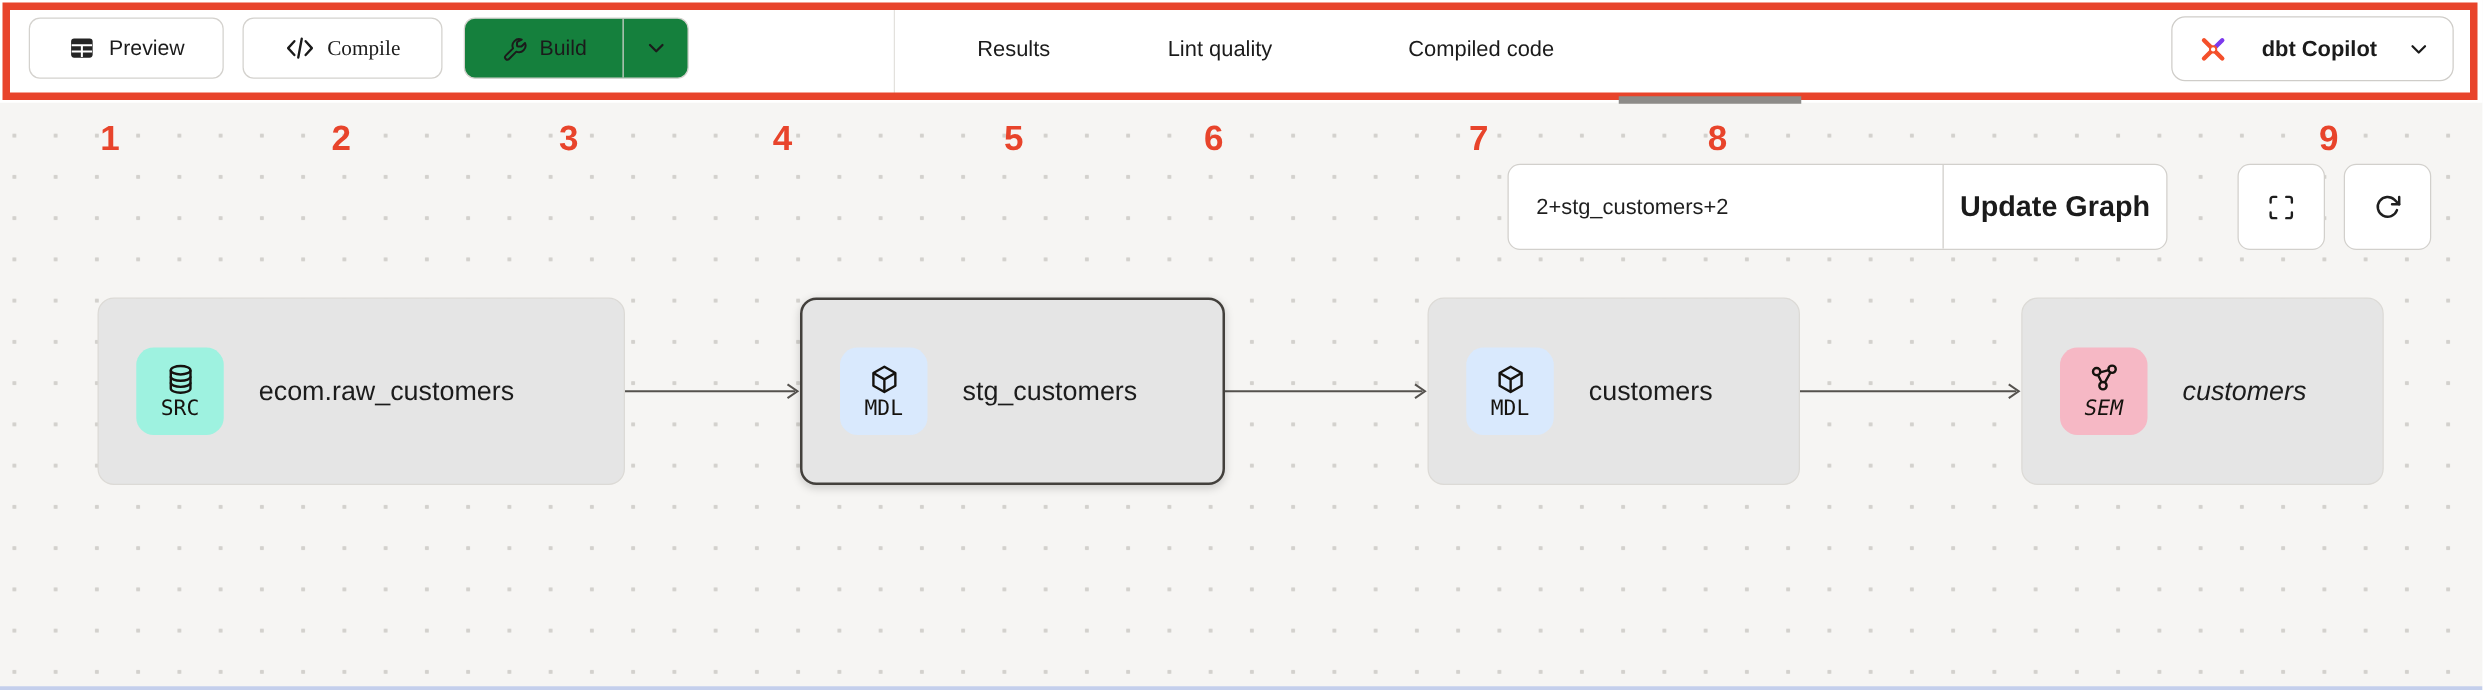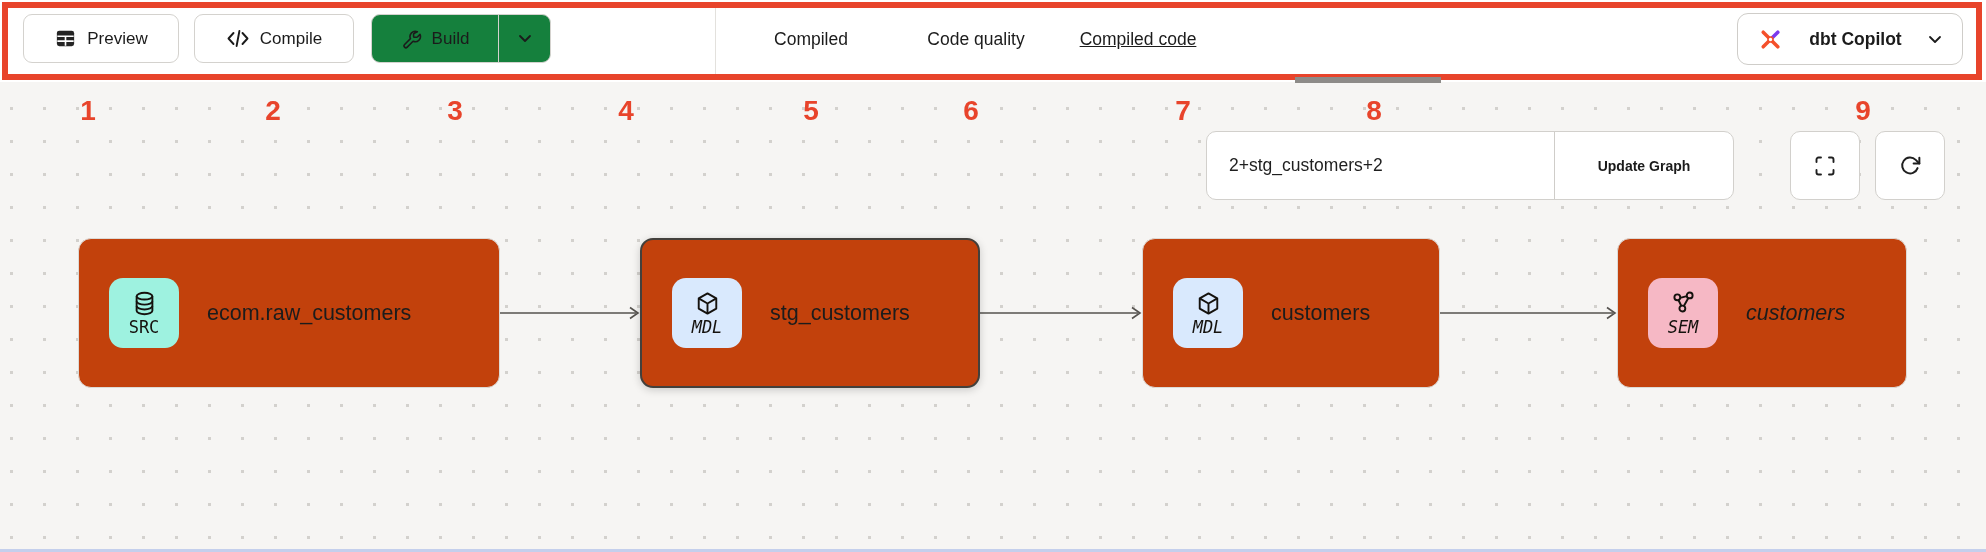--- a/index.html
+++ b/index.html
@@ -42,34 +42,34 @@
     font-size:28px; font-weight:700; z-index:3; }
 
   
   #selector-panel { position:absolute; left:1206px; top:131px; width:528px; height:69px;
     background:#fff; border:1px solid #d2d0cc; border-radius:10px; display:flex;
     align-items:stretch; z-index:2; overflow:hidden; }
   #selector-input { flex:0 0 347px; display:flex; align-items:center; padding-left:22px;
     font-size:17.5px; color:#1f1f1f; }
   #selector-divider { width:1px; background:#cfcdc9; }
   #update-graph-btn { flex:1; display:flex; align-items:center; justify-content:center;
-    font-size:14px; font-weight:600; color:#1b1b1b; cursor:pointer; }
+    font-size:23px; font-weight:600; color:#1b1b1b; cursor:pointer; }
   .icon-btn { position:absolute; top:131px; width:70px; height:69px; background:#fff;
     border:1px solid #d2d0cc; border-radius:10px; display:flex; align-items:center;
     justify-content:center; cursor:pointer; z-index:2; }
   #fullscreen-btn { left:1790px; } #refresh-btn { left:1875px; }
 
   
-  .node { position:absolute; top:238px; height:150px; background:#c2410c;
+  .node { position:absolute; top:238px; height:150px; background:#e5e5e5;
     border:1.5px solid #dcdad6; border-radius:13px; display:flex; align-items:center;
     padding-left:30px; z-index:2; cursor:pointer; }
   .node.selected { border:2.5px solid #43403c; box-shadow:0 2px 8px rgba(0,0,0,.18); }
   .badge { width:70px; height:70px; border-radius:14px; display:flex; flex-direction:column;
     align-items:center; justify-content:center; gap:2px; flex:0 0 auto; }
-  .badge-src { background:#9ef2e0; } .badge-mdl { background:#d9e9fd;font-style:italic; } .badge-sem { background:#f6b8c5; }
+  .badge-src { background:#9ef2e0; } .badge-mdl { background:#d9e9fd; } .badge-sem { background:#f6b8c5; }
   .badge-label { font-family:"DejaVu Sans Mono", monospace; font-size:17px; color:#15120e; line-height:1; }
   .node-title { margin-left:28px; font-size:21.5px; color:#1c1c1c; white-space:nowrap; }
   #edges { position:absolute; left:0; top:0; z-index:1; }
   svg.ic { display:block; }
 </style>
 </head>
 <body>
 
 <div id="app">
 
@@ -89,21 +89,21 @@
   <div id="toolbar">
 
     <button class="tb-btn" style="left:23px; width:156px;">
       <svg class="ic" width="23" height="23" viewBox="0 0 24 24">
         <rect x="3" y="4" width="18" height="16" rx="2.6" fill="#242424"></rect>
         <path d="M3.5 9.6 h17 M3.5 14.8 h17 M12 9.6 V19.5" stroke="#fff" stroke-width="1.7" fill="none"></path>
       </svg>
       <span>Preview</span>
     </button>
 
-    <button class="tb-btn" style="left:194px; width:160px;">
+    <button class="tb-btn" style="left:194px; width:160px;font-family:Liberation Serif, serif;">
       <svg class="ic" width="24" height="19" viewBox="0 0 24 19" fill="none" stroke="#1b1b1b" stroke-width="1.9" stroke-linecap="round" stroke-linejoin="round">
         <path d="M7.5 4 L2.5 9.5 L7.5 15"></path>
         <path d="M16.5 4 L21.5 9.5 L16.5 15"></path>
         <path d="M13.4 2 L10.6 17"></path>
       </svg>
       <span>Compile</span>
     </button>
 
     <div class="tb-group" style="left:371px; width:180px;">
       <div class="tb-seg" style="flex:1;">
@@ -117,26 +117,26 @@
         <svg class="ic" width="14" height="9" viewBox="0 0 14 9" fill="none" stroke="#1b1b1b" stroke-width="1.8" stroke-linecap="round" stroke-linejoin="round">
           <path d="M2 2 L7 7 L12 2"></path>
         </svg>
       </div>
     </div>
 
 
     <div class="toolbar-divider"></div>
 
     <div class="tab" style="left:811px;">
-        <span>Compiled</span>
+        <span>Results</span>
       </div>
     <div class="tab" style="left:976px;">
-        <span>Code quality</span>
-      </div>
-    <div class="tab" style="left:1138px;text-decoration:underline;">
+        <span>Lint quality</span>
+      </div>
+    <div class="tab" style="left:1185px;">
         <span>Compiled code</span>
       </div>
 
     <button id="copilot-btn">
       <svg class="ic" width="25" height="25" viewBox="0 0 24 24" fill="none" stroke-linecap="round">
         <path d="M5 5 L10.6 10.6" stroke="#f4502b" stroke-width="3.4"></path>
         <path d="M19 19 L13.4 13.4" stroke="#f4502b" stroke-width="3.4"></path>
         <path d="M19 5 L13.4 10.6" stroke="#7c3aed" stroke-width="3.4"></path>
         <path d="M5 19 L10.6 13.4" stroke="#f4502b" stroke-width="3.4"></path>
         <circle cx="12" cy="12" r="2.4" fill="#fff" stroke="#f4502b" stroke-width="1.5"></circle>

